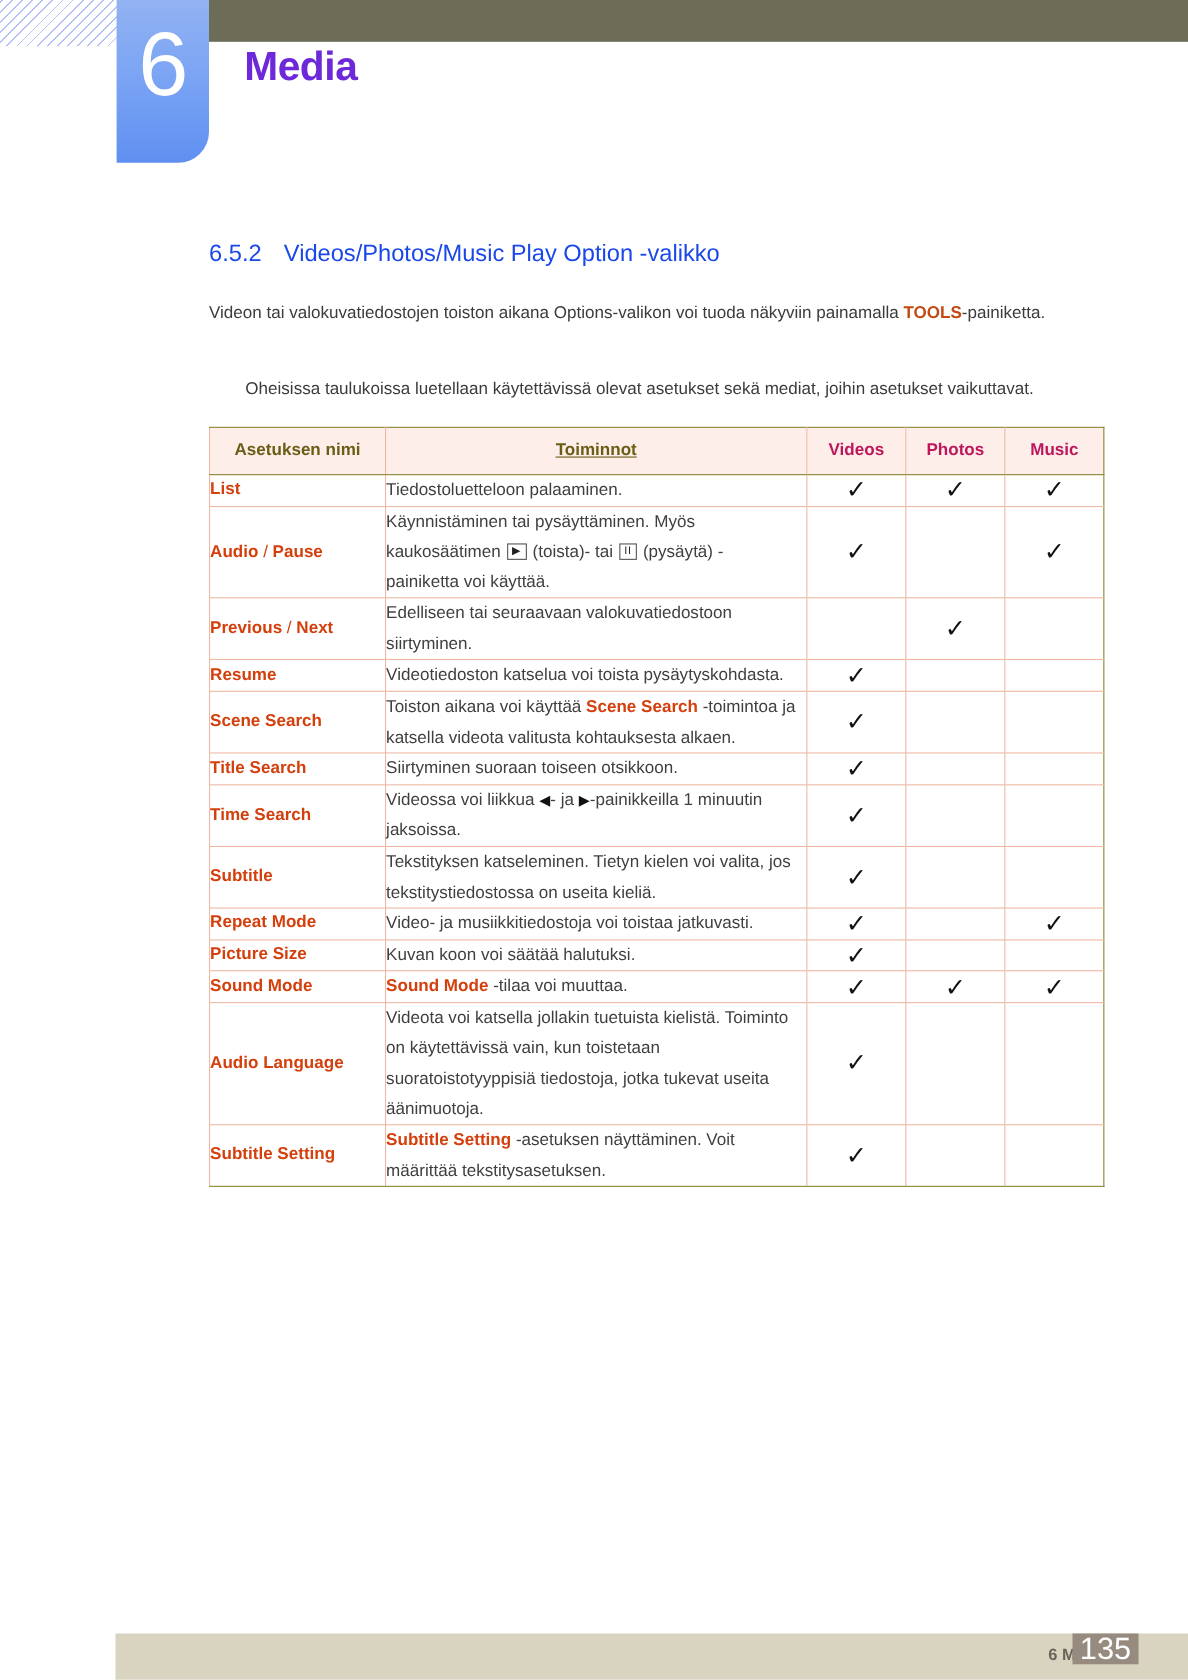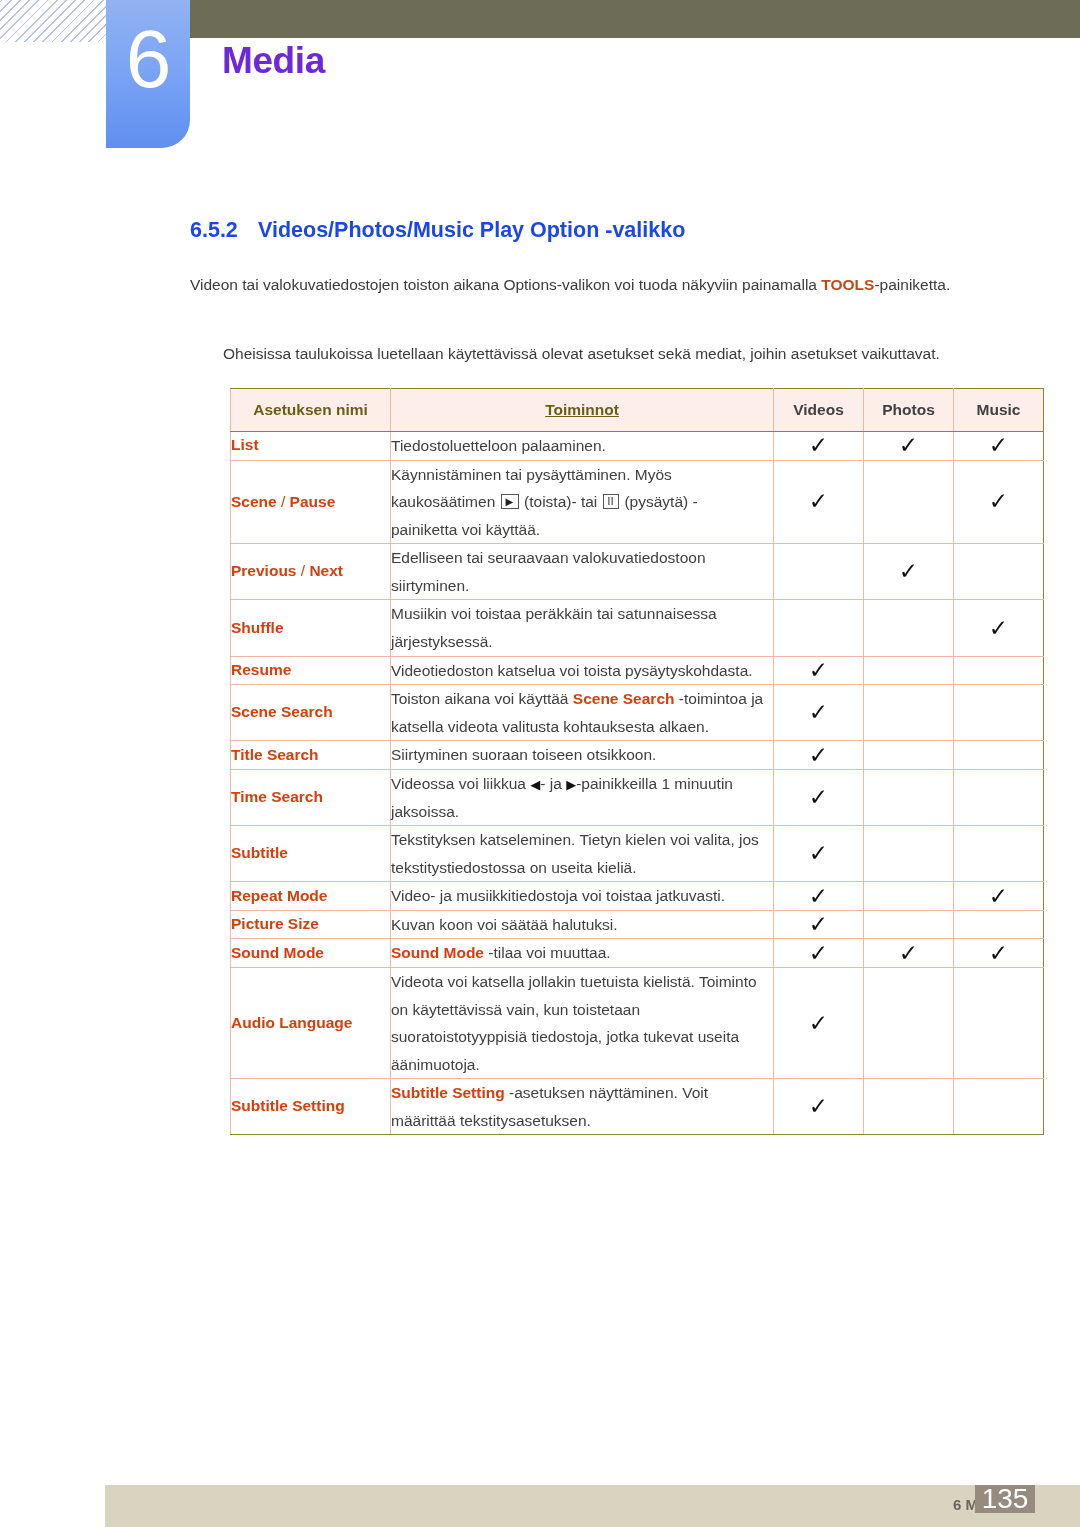--- a/index.html
+++ b/index.html
@@ -61,21 +61,21 @@
     font-size: 37px;
     color: #6d28d9;
     font-weight: 700;
     letter-spacing: -0.4px;
     z-index: 3;
   }
   .section-title {
     position: absolute;
     left: 190px; top: 218px;
     font-size: 21.5px;
-    font-weight: 700;
+    font-weight: 400;
     color: #1a47e8;
     white-space: nowrap;
   }
   .section-title .num { display: inline-block; width: 68px; }
 
   .para {
     position: absolute;
     left: 190px;
     width: 812px;
     font-size: 15.5px;
@@ -86,30 +86,29 @@
   .para2 { top: 340px; margin-left: 33px; }
   .para b { color: #c24a12; font-weight: 700; margin-top: 24px; }
 
   
   table.opts {
     position: absolute;
     left: 190px; top: 388px;
     width: 813px;
     border-collapse: collapse;
     table-layout: fixed;
-    margin-left: 40px;
   }
   table.opts th, table.opts td {
     border: 1px solid #eeb9a4;
     padding: 0;
     vertical-align: middle;
   }
   table.opts thead th {
     background: #fdeeea;
-    color: #404040;
+    color: #be185d;
     font-size: 15.5px;
     font-weight: 700;
     height: 42px;
     text-align: center;
     border-top: 1.6px solid #8a8531;
     border-bottom: 1.6px solid #8a8531;
   }
   table.opts thead th.hdr-name { color: #6a5e16; }
   table.opts thead th.hdr-func { color: #6a5e16; text-decoration: underline; }
 
@@ -225,39 +224,32 @@
   </thead>
   <tbody id="tbody">
       <tr>
         <td class="c-name">List</td>
         <td class="c-func"><span>Tiedostoluetteloon palaaminen.</span></td>
         <td class="c-check"><span>✓</span></td>
         <td class="c-check"><span>✓</span></td>
         <td class="c-check last"><span>✓</span></td>
       </tr>
       <tr>
-        <td class="c-name"><span>Scene</span><span class="sep"> / </span><span>Pause</span></td>
+        <td class="c-name"><span>Audio</span><span class="sep"> / </span><span>Pause</span></td>
         <td class="c-func"><span>Käynnistäminen tai pysäyttäminen. Myös</span><br><span>kaukosäätimen </span><span class="btn-glyph">▶</span><span> (toista)- tai </span><span class="btn-glyph">II</span><span> (pysäytä) -</span><br><span>painiketta voi käyttää.</span></td>
         <td class="c-check"><span>✓</span></td>
         <td class="c-check"></td>
         <td class="c-check last"><span>✓</span></td>
       </tr>
       <tr>
         <td class="c-name"><span>Previous</span><span class="sep"> / </span><span>Next</span></td>
         <td class="c-func"><span>Edelliseen tai seuraavaan valokuvatiedostoon siirtyminen.</span></td>
         <td class="c-check"></td>
         <td class="c-check"><span>✓</span></td>
         <td class="c-check last"></td>
-      </tr>
-      <tr>
-        <td class="c-name">Shuffle</td>
-        <td class="c-func"><span>Musiikin voi toistaa peräkkäin tai satunnaisessa järjestyksessä.</span></td>
-        <td class="c-check"></td>
-        <td class="c-check"></td>
-        <td class="c-check last"><span>✓</span></td>
       </tr>
       <tr>
         <td class="c-name">Resume</td>
         <td class="c-func"><span>Videotiedoston katselua voi toista pysäytyskohdasta.</span></td>
         <td class="c-check"><span>✓</span></td>
         <td class="c-check"></td>
         <td class="c-check last"></td>
       </tr>
       <tr>
         <td class="c-name">Scene Search</td>

